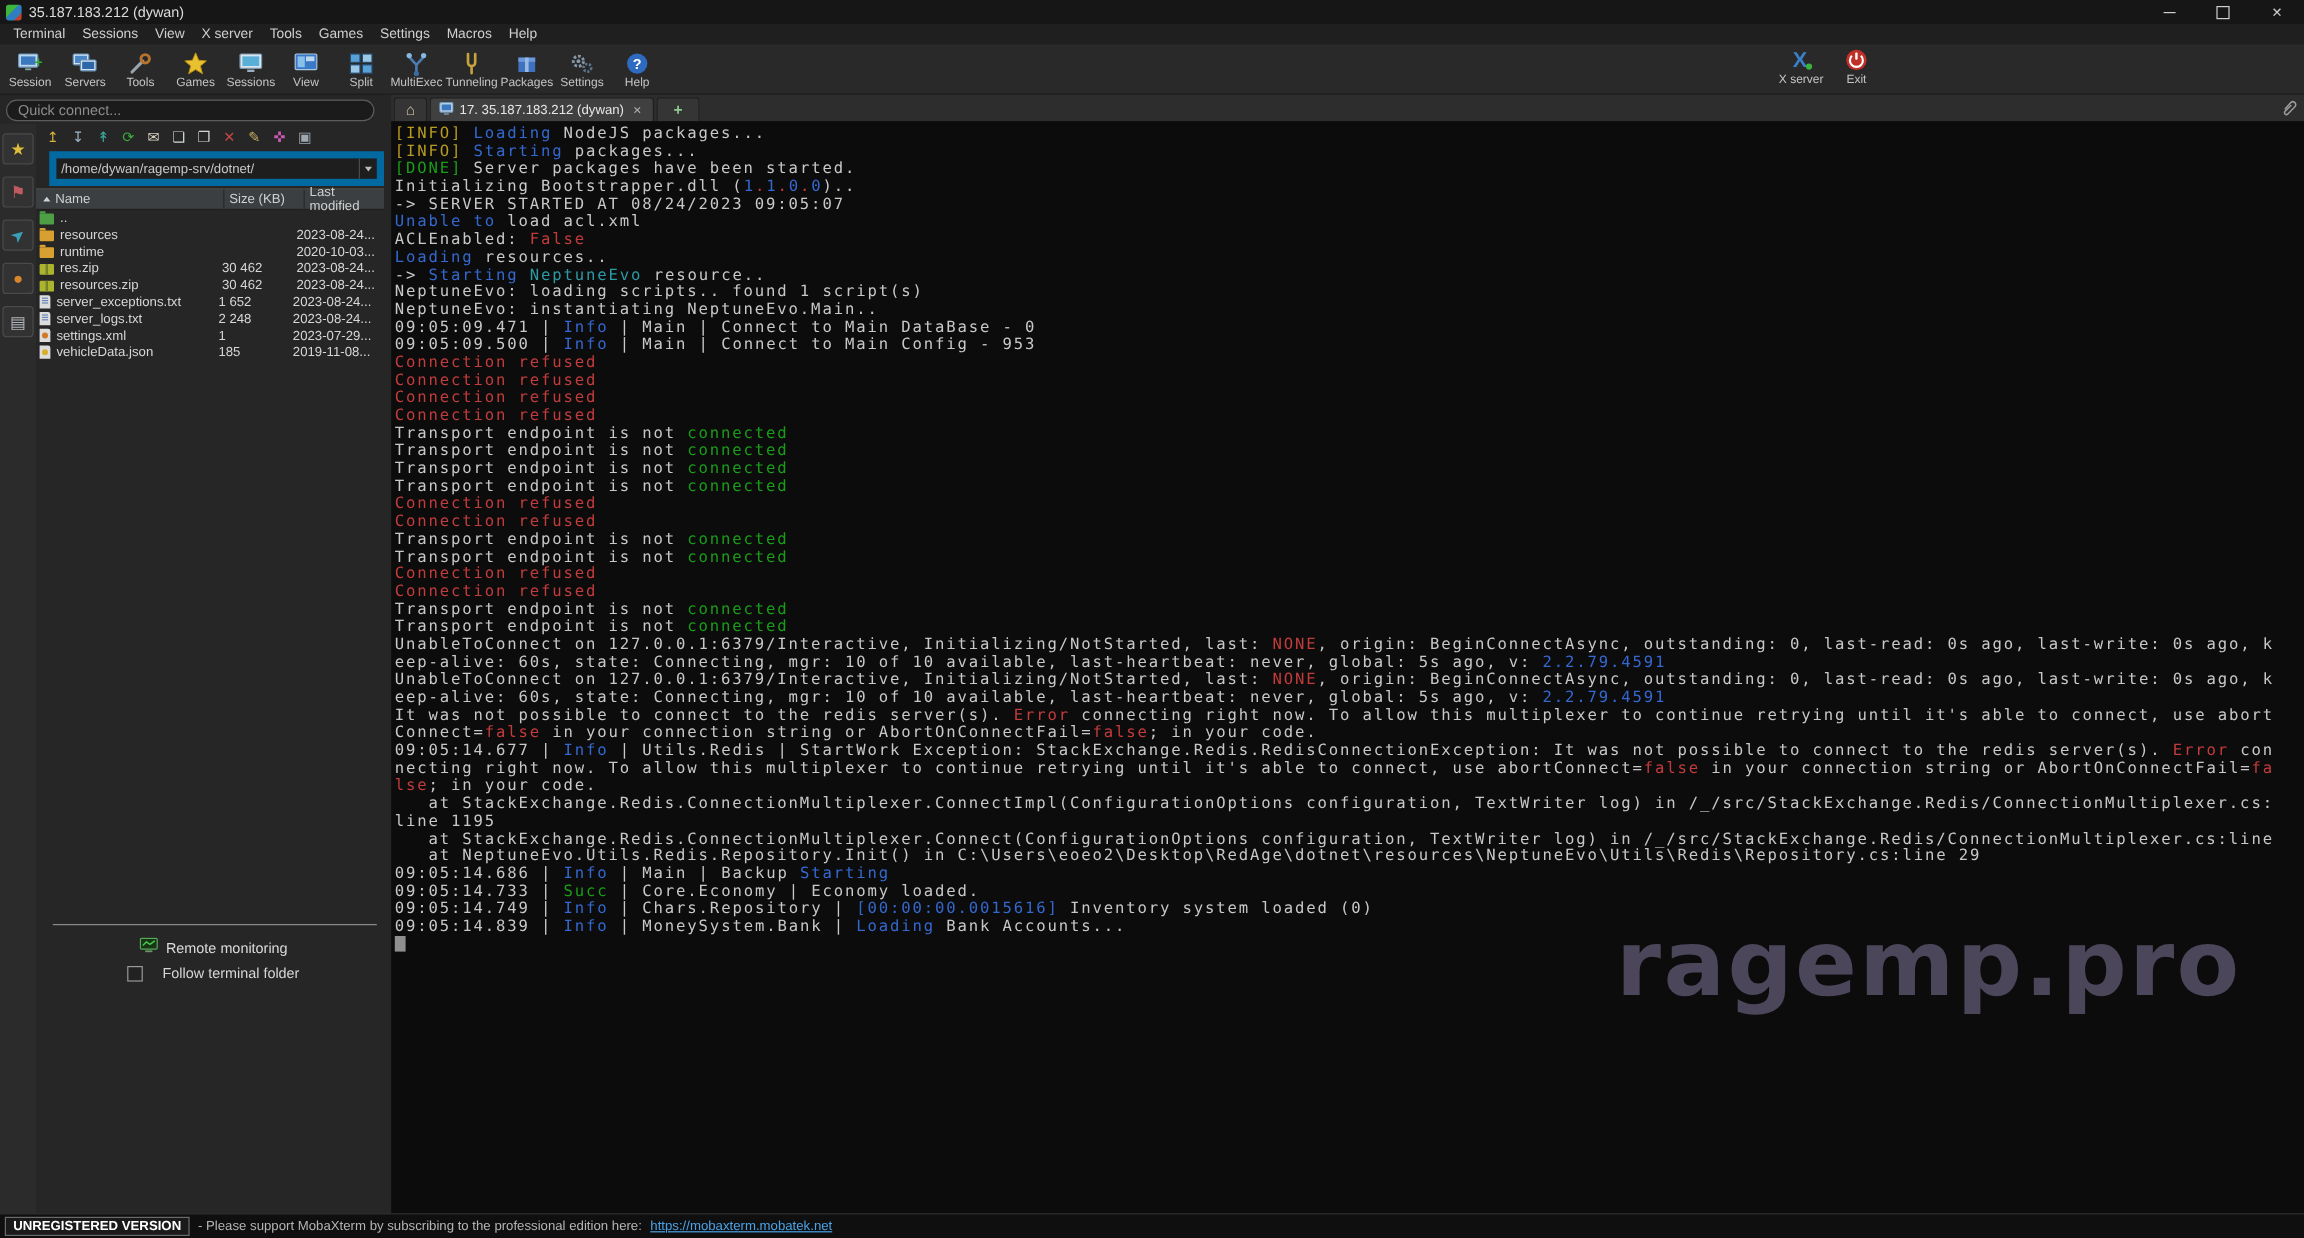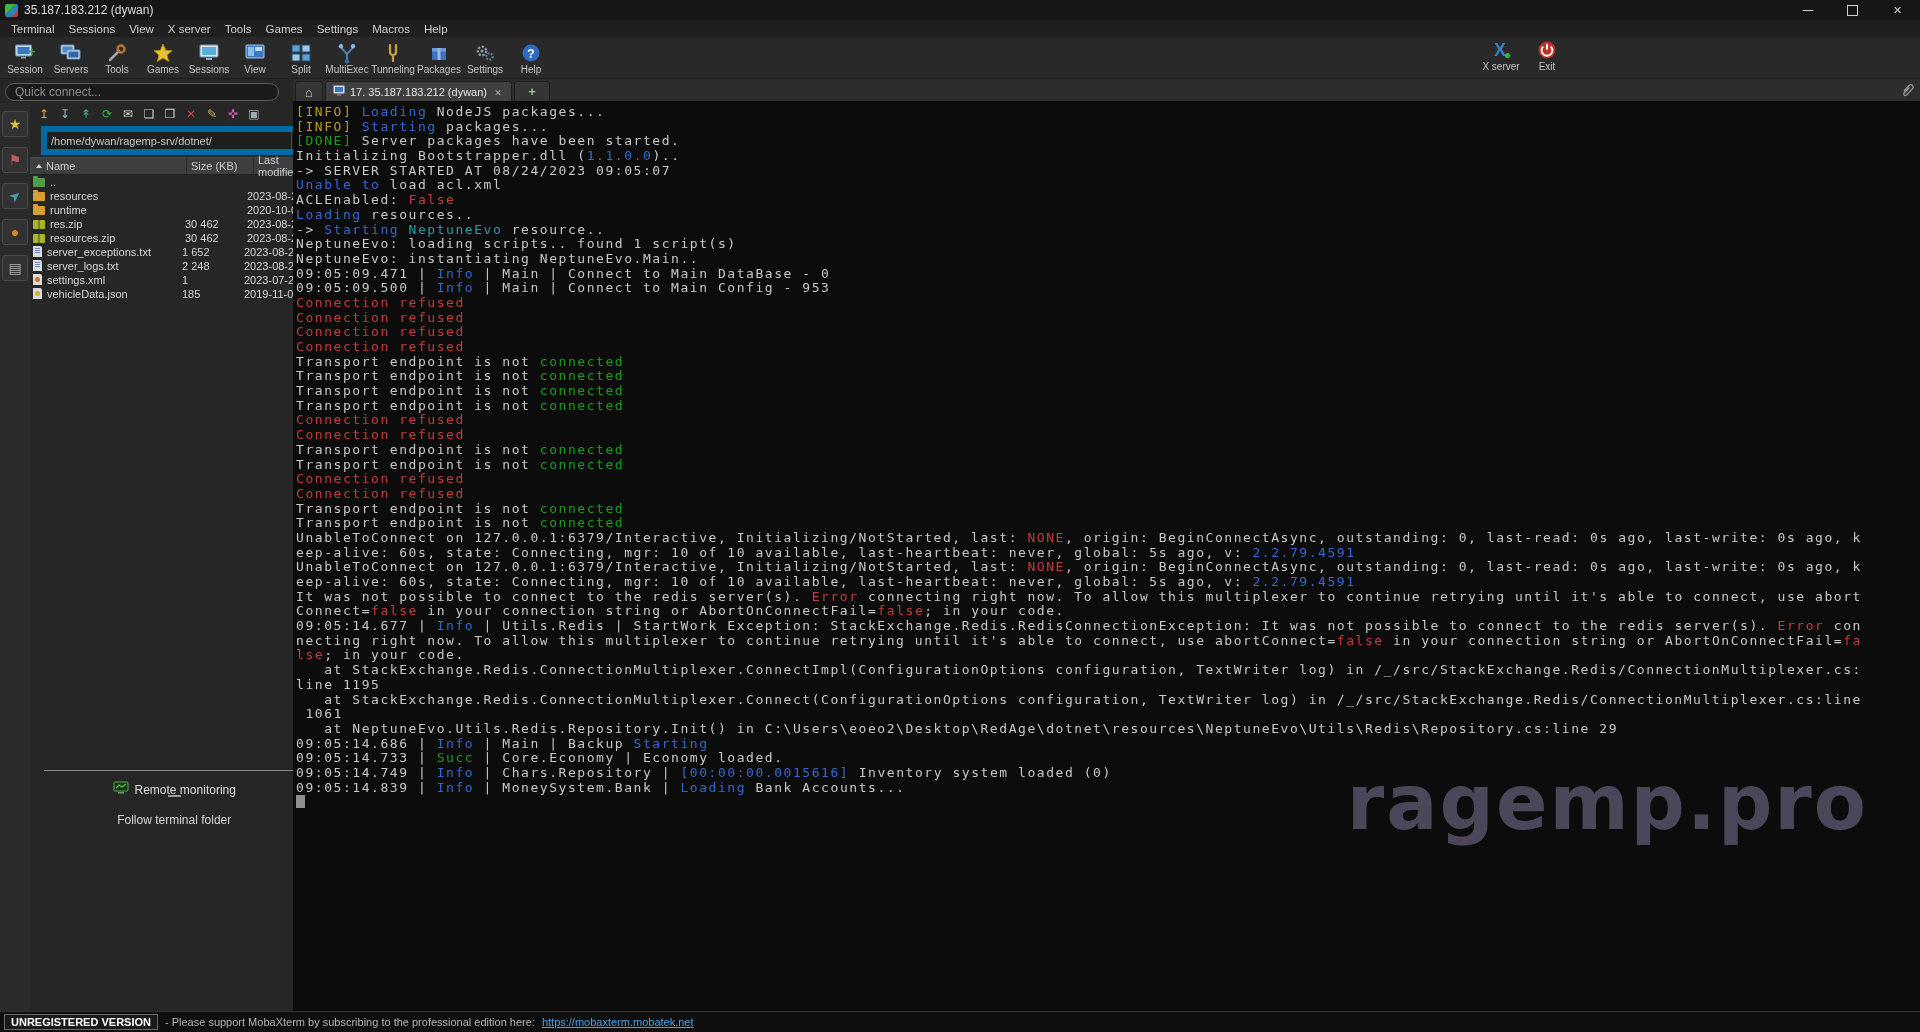--- a/index.html
+++ b/index.html
@@ -24,21 +24,21 @@
   
   .toolbar{height:41px;background:#292929;flex:none;position:relative;display:flex;border-bottom:1px solid #1c1c1c;}
   .tb-left{display:flex;padding-left:2px;}
   .tb-right{position:absolute;left:1478px;top:0;display:flex;}
   .tbtn{width:46px;display:flex;flex-direction:column;align-items:center;justify-content:center;padding-top:2px;}
   .ticon{height:22px;display:flex;align-items:center;justify-content:center;}
   .tlabel{font-size:10px;color:#c4c4c4;margin-top:0;white-space:nowrap;}
 
   
   .main{flex:1;display:flex;min-height:0;}
-  .leftcol{width:293px;flex:none;display:flex;flex-direction:column;background:#262626;}
+  .leftcol{width:326px;flex:none;display:flex;flex-direction:column;background:#262626;}
   .qc-row{height:24px;flex:none;display:flex;align-items:center;}
   .quick-connect{margin:2px 14px 0 5px;flex:1;height:16px;background:#1b1b1b;border:1px solid #5c5c5c;
     border-radius:9px;color:#9a9a9a;font-size:12px;padding:0 9px;outline:none;font-family:"Liberation Sans",sans-serif;}
   .quick-connect::placeholder{color:#8c8c8c;}
   .leftcol-body{flex:1;display:flex;min-height:0;}
 
   
   .strip{width:30px;flex:none;background:#2b2b2b;display:flex;flex-direction:column;align-items:center;padding-top:8px;}
   .strip-btn{width:24px;height:24px;margin-bottom:10px;display:flex;align-items:center;justify-content:center;
     border:1px solid #4a4a4a;border-radius:3px;background:#323232;}
@@ -77,21 +77,21 @@
   .fi-zip{background:#aab42f;}
   .fi-zip::after{content:"";position:absolute;left:5px;top:0;bottom:0;width:2px;background:#77802a;}
   .fi-txt,.fi-xml,.fi-json{background:#dcdcdc;height:11px;width:9px;margin-top:-1px;border-radius:0 2px 0 0;}
   .fi-txt::after{content:"";position:absolute;left:2px;top:2px;width:5px;height:1px;background:#6a88b8;box-shadow:0 2px 0 #6a88b8,0 4px 0 #6a88b8;}
   .fi-xml::after{content:"";position:absolute;left:2px;top:3px;width:5px;height:5px;background:#d07828;border-radius:50%;}
   .fi-json::after{content:"";position:absolute;left:2px;top:3px;width:5px;height:5px;background:#d8ae2c;border-radius:50%;}
 
   .fspacer{flex:1;}
   .sep{border-top:1px solid #8a8a8a;margin:0 12px 8px 14px;}
   .rmon{height:22px;display:flex;align-items:center;justify-content:center;gap:6px;color:#dcdcdc;font-size:12px;}
-  .follow{height:20px;display:flex;align-items:center;justify-content:center;gap:16px;color:#d6d6d6;font-size:12px;flex-direction:column;}
+  .follow{height:20px;display:flex;align-items:center;justify-content:center;gap:16px;color:#d6d6d6;font-size:12px;}
   .cb{width:11px;height:11px;border:1px solid #9a9a9a;background:#222;display:inline-block;}
   .bottompad{height:190px;flex:none;}
 
   
   .termcol{flex:1;display:flex;flex-direction:column;min-width:0;}
   .tabbar{height:22px;flex:none;background:#2d2d2d;display:flex;align-items:flex-end;position:relative;}
   .tab{height:19px;display:flex;align-items:center;border:1px solid #1e1e1e;border-bottom:none;border-radius:3px 3px 0 0;margin-left:2px;}
   .home-tab{width:26px;background:#353535;justify-content:center;}
   .home-glyph::before{content:"\2302";color:#d8c8a8;font-size:13px;}
   .active-tab{background:#404040;padding:0 7px;color:#e6e6e6;font-size:11px;gap:5px;}
@@ -499,21 +499,20 @@
             <div class="tline"><span class="t-w">UnableToConnect on 127.0.0.1:6379/Interactive, Initializing/NotStarted, last: </span><span class="t-r">NONE</span><span class="t-w">, origin: BeginConnectAsync, outstanding: 0, last-read: 0s ago, last-write: 0s ago, k</span></div>
             <div class="tline"><span class="t-w">eep-alive: 60s, state: Connecting, mgr: 10 of 10 available, last-heartbeat: never, global: 5s ago, v: </span><span class="t-b">2.2.79.4591</span></div>
             <div class="tline"><span class="t-w">It was not possible to connect to the redis server(s). </span><span class="t-r">Error</span><span class="t-w"> connecting right now. To allow this multiplexer to continue retrying until it's able to connect, use abort</span></div>
             <div class="tline"><span class="t-w">Connect=</span><span class="t-r">false</span><span class="t-w"> in your connection string or AbortOnConnectFail=</span><span class="t-r">false</span><span class="t-w">; in your code.</span></div>
             <div class="tline"><span class="t-w">09:05:14.677 | </span><span class="t-b">Info</span><span class="t-w"> | Utils.Redis | StartWork Exception: StackExchange.Redis.RedisConnectionException: It was not possible to connect to the redis server(s). </span><span class="t-r">Error</span><span class="t-w"> con</span></div>
             <div class="tline"><span class="t-w">necting right now. To allow this multiplexer to continue retrying until it's able to connect, use abortConnect=</span><span class="t-r">false</span><span class="t-w"> in your connection string or AbortOnConnectFail=</span><span class="t-r">fa</span></div>
             <div class="tline"><span class="t-r">lse</span><span class="t-w">; in your code.</span></div>
             <div class="tline"><span class="t-w">   at StackExchange.Redis.ConnectionMultiplexer.ConnectImpl(ConfigurationOptions configuration, TextWriter log) in /_/src/StackExchange.Redis/ConnectionMultiplexer.cs:</span></div>
             <div class="tline"><span class="t-w">line 1195</span></div>
             <div class="tline"><span class="t-w">   at StackExchange.Redis.ConnectionMultiplexer.Connect(ConfigurationOptions configuration, TextWriter log) in /_/src/StackExchange.Redis/ConnectionMultiplexer.cs:line</span></div>
-            <div class="tline"><span class="t-w"> 1061</span></div>
             <div class="tline"><span class="t-w">   at NeptuneEvo.Utils.Redis.Repository.Init() in C:\Users\eoeo2\Desktop\RedAge\dotnet\resources\NeptuneEvo\Utils\Redis\Repository.cs:line 29</span></div>
             <div class="tline"><span class="t-w">09:05:14.686 | </span><span class="t-b">Info</span><span class="t-w"> | Main | Backup </span><span class="t-b">Starting</span></div>
             <div class="tline"><span class="t-w">09:05:14.733 | </span><span class="t-g">Succ</span><span class="t-w"> | Core.Economy | Economy loaded.</span></div>
             <div class="tline"><span class="t-w">09:05:14.749 | </span><span class="t-b">Info</span><span class="t-w"> | Chars.Repository | </span><span class="t-b">[00:00:00.0015616]</span><span class="t-w"> Inventory system loaded (0)</span></div>
             <div class="tline"><span class="t-w">09:05:14.839 | </span><span class="t-b">Info</span><span class="t-w"> | MoneySystem.Bank | </span><span class="t-b">Loading</span><span class="t-w"> Bank Accounts...</span></div>
             <div class="tline"><span class="cursor"></span></div>
           </div>
         <div class="watermark">ragemp.pro</div>
       </div>
     </div>

